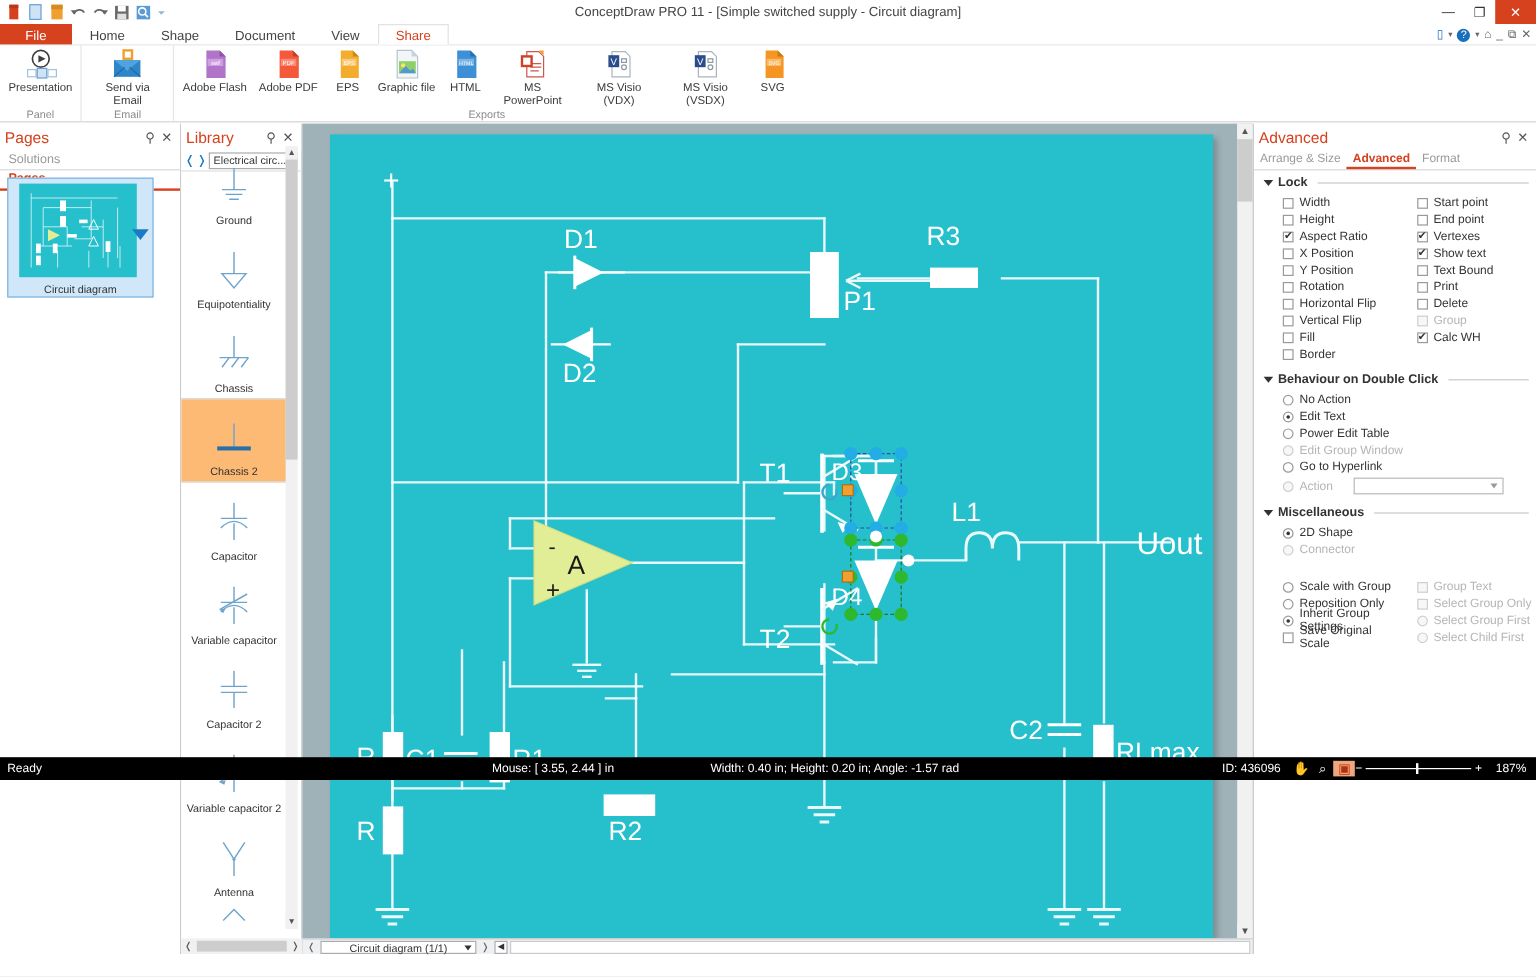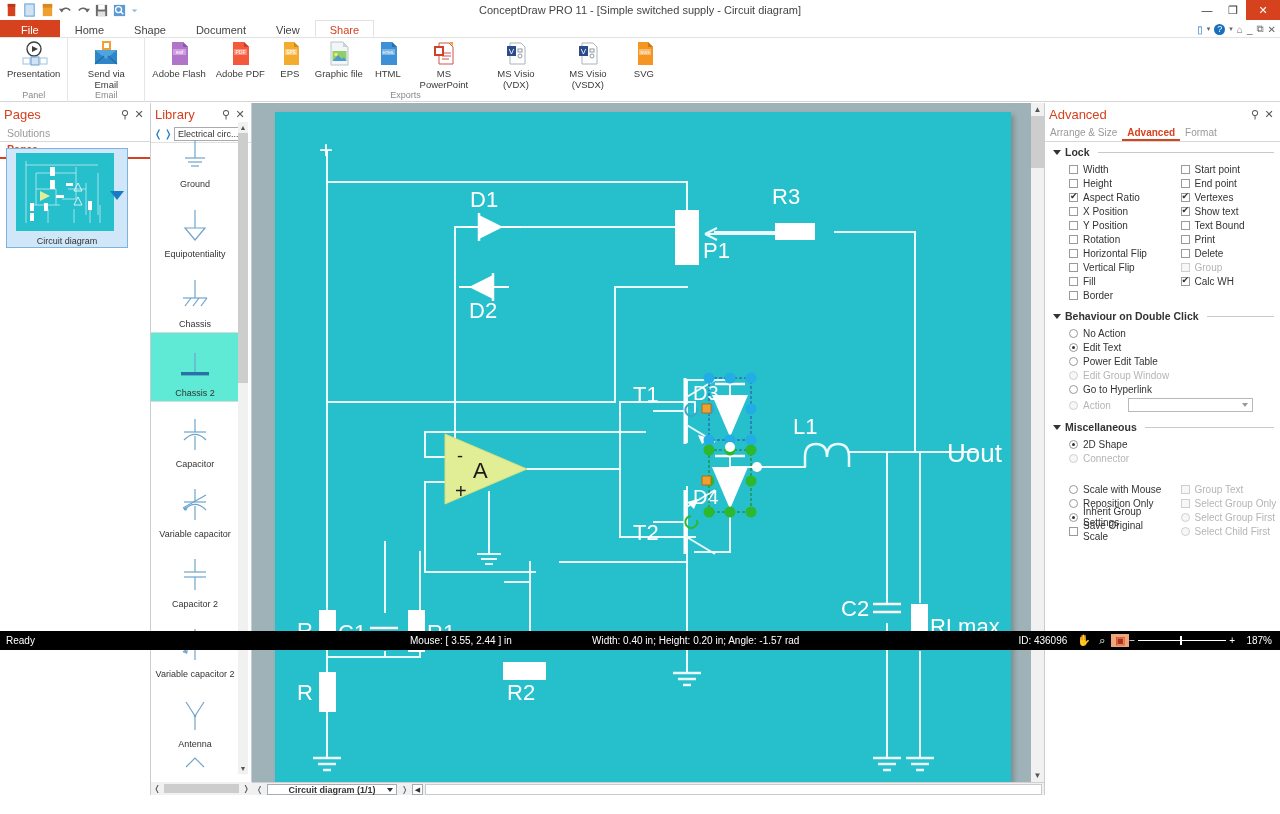--- a/index.html
+++ b/index.html
@@ -114,21 +114,21 @@
   .lib-select {
     flex:1; height:14px; border:1px solid #a8acb1; background:#fff;
     font-size:9px; line-height:12px; padding-left:3px; position:relative; color:#333;
   }
   .lib-select .cv { position:absolute; right:3px; top:4px; width:0;height:0;
                     border-left:3px solid transparent;border-right:3px solid transparent;
                     border-top:4px solid #333; }
   .lib-list { position:absolute; left:0; top:19px; width:88px; height:652px; overflow:hidden; }
   .lib-item { height:70px; display:flex; flex-direction:column; align-items:center;
               justify-content:flex-end; padding-bottom:3px; }
-  .lib-item.sel { background:#5eead4; border-top:1px solid #dadada; border-bottom:1px solid #dadada; }
+  .lib-item.sel { background:#fdba74; border-top:1px solid #dadada; border-bottom:1px solid #dadada; }
   .lib-item .lab { font-size:9px; color:#333; text-align:center; line-height:10px; margin-top:3px;}
   .lib-item svg { display:block; }
   .lib-vscroll { position:absolute; right:3px; top:19px; width:10px; height:652px; background:#f1f1f1; }
   .lib-vscroll .up,.lib-vscroll .dn { height:11px; background:#f1f1f1; text-align:center;
                                       font-size:7px; line-height:11px; color:#555;}
   .lib-vscroll .thumbv { position:absolute; top:11px; left:0; width:10px; height:250px; background:#cdcdcd; }
   .lib-hscroll { position:absolute; left:0; bottom:0; width:101px; height:13px;
                  background:#f1f1f1; display:flex; align-items:center; }
   .lib-hscroll .arr { width:12px; text-align:center; font-size:8px; color:#555; }
   .lib-hscroll .barh { flex:1; height:9px; background:#cdcdcd; margin:0 1px; }
@@ -137,21 +137,21 @@
   .canvas-area { position:absolute; left:252px; top:0; right:236px; height:692px; background:#9fb2b8; }
   .canvas-scroll-v { position:absolute; right:0; top:0; width:13px; height:679px; background:#f1f1f1; }
   .csv-up,.csv-dn { height:13px; text-align:center; font-size:8px; line-height:13px; color:#555; background:#f1f1f1;}
   .csv-thumb { position:absolute; top:13px; left:0; width:13px; height:52px; background:#cdcdcd; }
   .page-bar {
     position:absolute; left:0; bottom:0; width:100%; height:13px; background:#eef0f2;
     display:flex; align-items:center; gap:2px; padding:0 2px; border-top:1px solid #d0d0d0;
   }
   .pb-arr { width:11px; text-align:center; font-size:8px; color:#666; }
   .pb-sel { width:130px; height:11px; border:1px solid #a8acb1; background:#fff;
-            font-size:9px; line-height:10px; text-align:center; position:relative; color:#333;font-weight:bold;}
+            font-size:9px; line-height:10px; text-align:center; position:relative; color:#333;}
   .pb-sel .cv { position:absolute; right:3px; top:3px; width:0;height:0;
                 border-left:3px solid transparent;border-right:3px solid transparent;
                 border-top:4px solid #333; }
   .pb-btn { width:11px; height:11px; border:1px solid #a8acb1; background:#fff; font-size:7px;
             text-align:center; line-height:9px; color:#333;}
   .pb-rest { flex:1; height:11px; background:#fff; border:1px solid #c8cbce; }
 
   .sheet {
     position:absolute; left:23px; top:9px; width:736px; height:670px;
     background:#26bfcc; box-shadow:3px 3px 5px rgba(0,0,0,0.22);
@@ -1021,21 +1021,21 @@
           <div class="opt dis">
               <span class="rb dis"></span>
               <span>Connector</span>
             </div>
         </div>
       </div>
       <div class="opt-grid" style="margin-top:14px">
         <div class="opt-col">
           <div class="opt">
               <span class="rb"></span>
-              <span>Scale with Mouse</span>
+              <span>Scale with Group</span>
             </div>
           <div class="opt">
               <span class="rb"></span>
               <span>Reposition Only</span>
             </div>
           <div class="opt">
               <span class="rb on"></span>
               <span>Inherit Group Settings</span>
             </div>
           <div class="opt">

